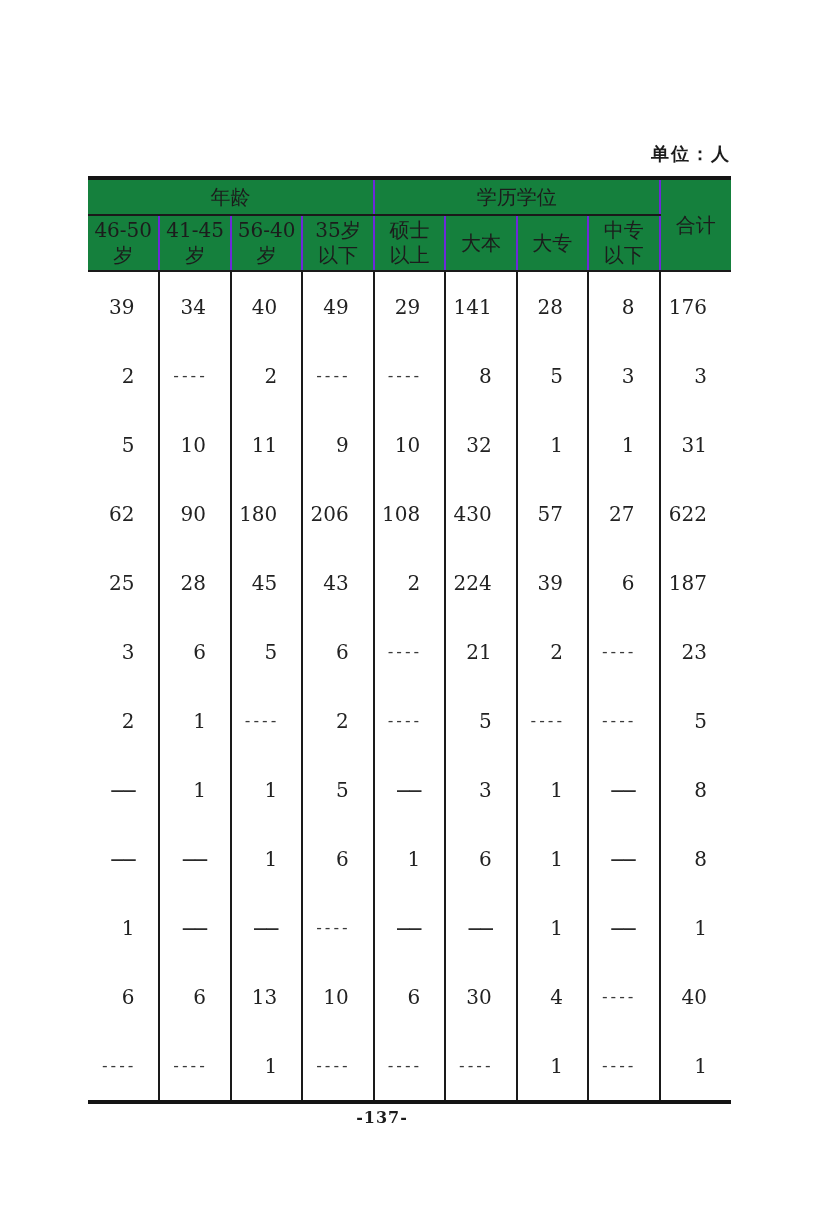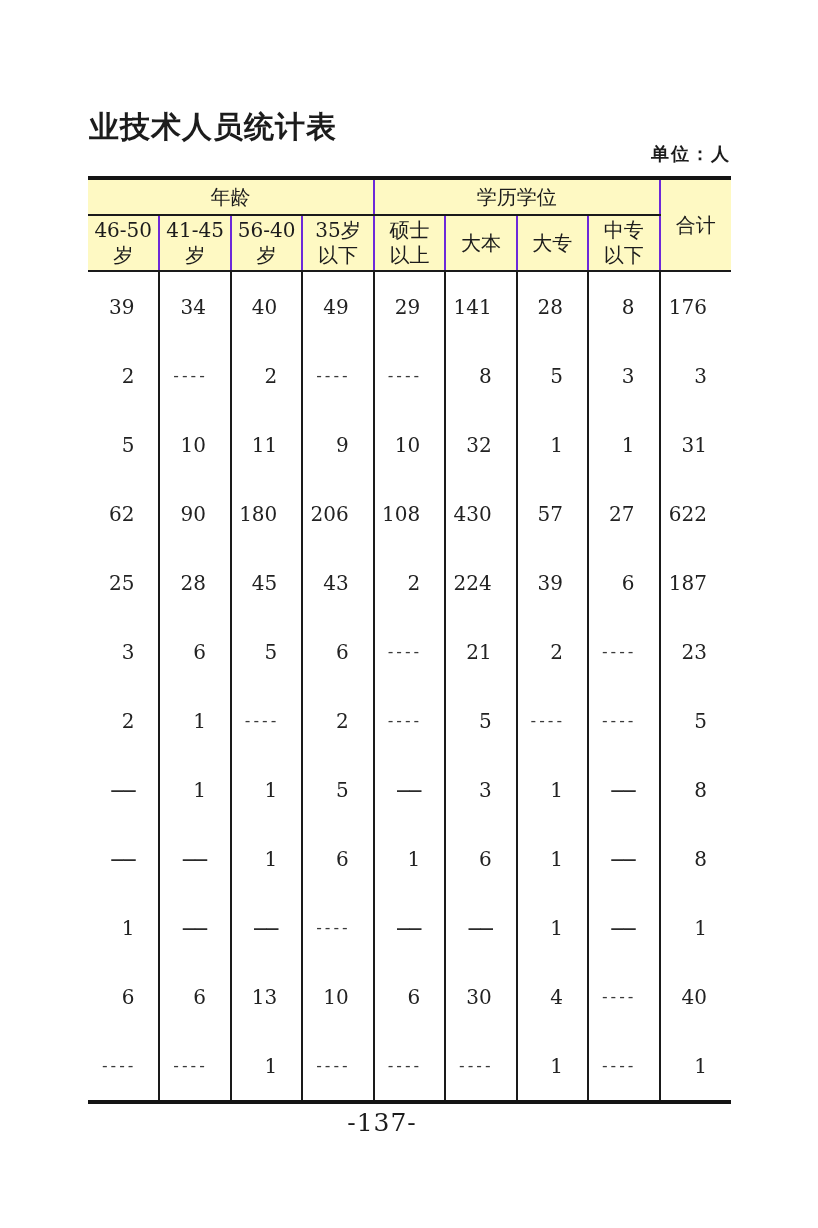--- a/index.html
+++ b/index.html
@@ -46,21 +46,21 @@
     left: 88px;
     top: 176px;
     width: 643px;
     border-collapse: collapse;
     table-layout: fixed;
     border-top: 4px solid #151515;
     border-bottom: 4px solid #151515;
   }
   .stat-table col { width: 11.111%; }
   .stat-table thead th {
-    background: #fef9c3;
+    background: #15803d;
     font-weight: 400;
     text-align: center;
     vertical-align: middle;
     font-size: 20px;
     padding: 0;
     margin-left: 32px;
   }
   .stat-table thead tr.grp-row th { height: 34px; }
   .stat-table thead th.grp { border-bottom: 2px solid #1a1a1a; }
   .stat-table thead tr.sub-row th { height: 54px; line-height: 1.25; white-space: pre-line; }
@@ -88,31 +88,30 @@
     font-weight: 700;
     letter-spacing: -2px;
     color: #2a2a2a;
   }
   .page-number {
     position: absolute;
     left: 0;
     width: 764px;
     top: 1108px;
     text-align: center;
-    font-size: 25px;
-    font-weight: 400;
+    font-size: 16px;
+    font-weight: 700;
     letter-spacing: 1px;
   }
 </style>
 </head>
 <body>
 
 <div class="page">
 
-  <div class="doc-title">业技术人员统计表</div>
 
   <div class="unit-label">单位：人</div>
 
   <table class="stat-table">
     <colgroup>
       <col>
         <col>
         <col>
         <col>
         <col>

